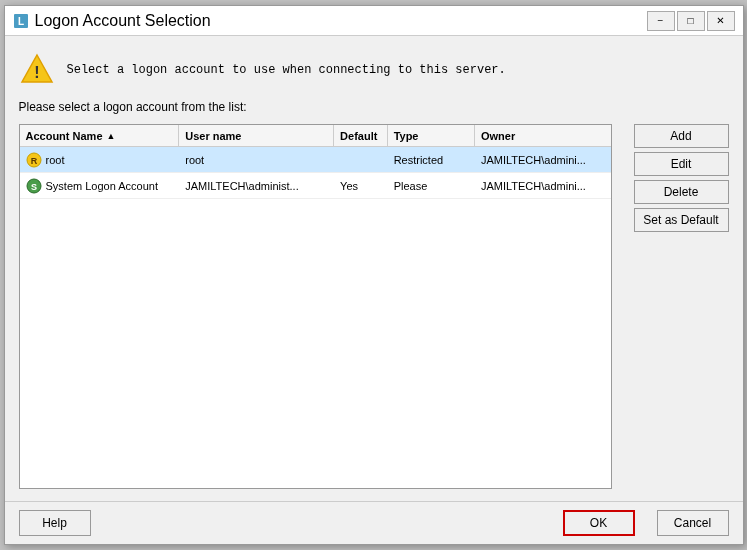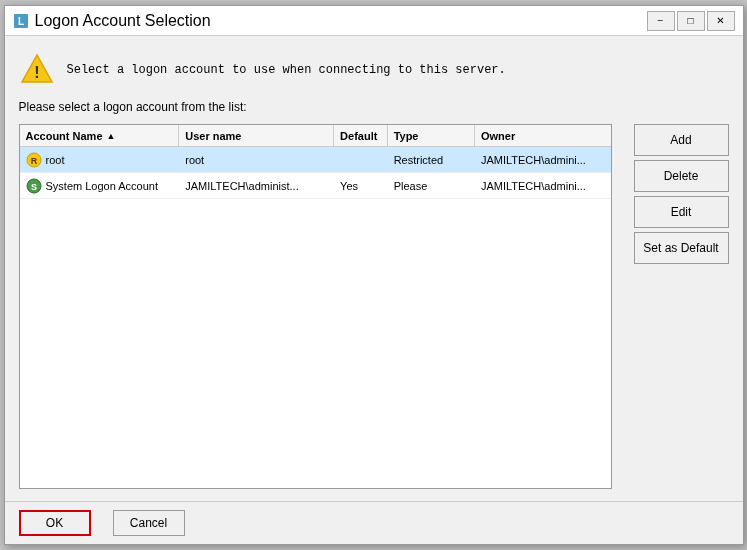--- a/index.html
+++ b/index.html
@@ -167,21 +167,21 @@
 
     .button-col {
       display: flex;
       flex-direction: column;
       gap: 4px;
       width: 95px;
       flex-shrink: 0;
     }
     .action-btn {
       width: 95px;
-      height: 32px;
+      height: 24px;
       background: #f0f0f0;
       border: 1px solid #999;
       cursor: pointer;
       font-size: 12px;
       text-align: center;
     }
 
     .bottom-bar {
       border-top: 1px solid #ccc;
       padding: 8px 14px;
@@ -309,26 +309,29 @@
             </div>
             <div class="cell cell-owner">
               <span>JAMILTECH\admini...</span>
             </div>
           </div>
         </div>
       </div>
 
       <div class="button-col">
         <button class="action-btn">Add</button>
+        <button class="action-btn">Edit</button>
         <button class="action-btn">Delete</button>
-        <button class="action-btn">Edit</button>
         <button class="action-btn">Set as Default</button>
       </div>
     </div>
   </div>
 
   <div class="bottom-bar">
+    <div class="bottom-left">
+      <button class="bottom-btn">Help</button>
+    </div>
     <div class="bottom-right">
       <button class="bottom-btn ok-btn">OK</button>
       <button class="bottom-btn">Cancel</button>
     </div>
   </div>
 </div>
 
 </body></html>

